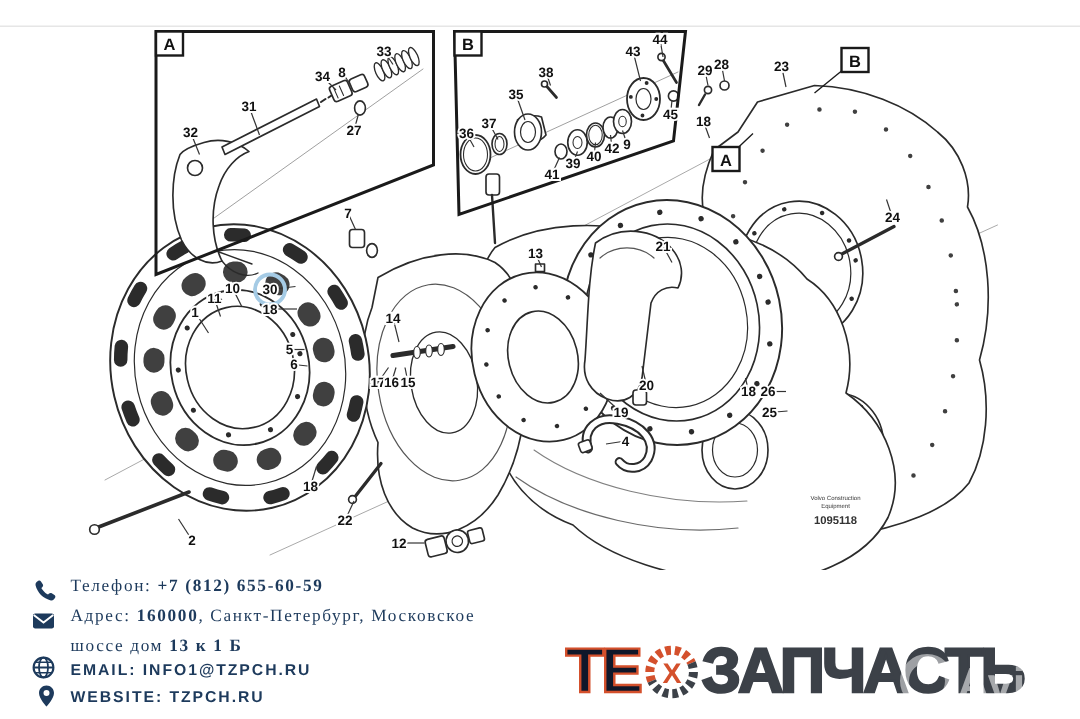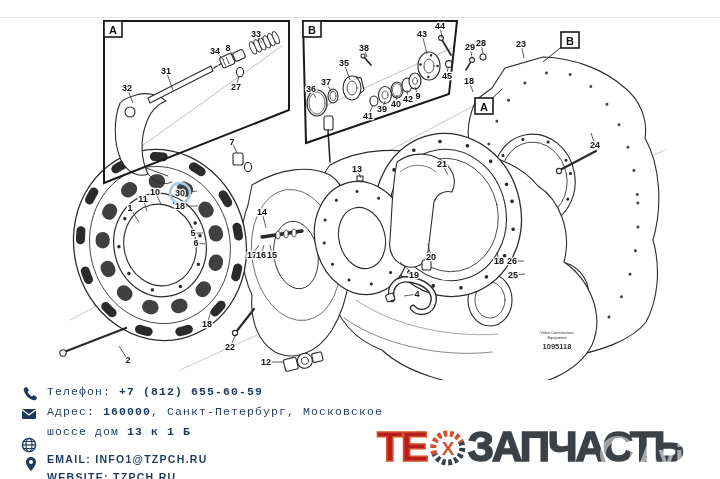--- a/index.html
+++ b/index.html
@@ -3,30 +3,30 @@
 <meta charset="utf-8">
 <style>
   html,body{margin:0;padding:0;background:#fff;}
   .page{position:relative;width:720px;height:479px;background:#ffffff;overflow:hidden;
         font-family:"Liberation Sans",sans-serif;}
   .topline{position:absolute;left:0;top:17px;width:720px;height:1px;background:#e6e6e6;}
   .diagram{position:absolute;left:0;top:0;width:720px;height:380px;}
 
   
   .c-icon{position:absolute;width:16px;height:16px;color:#1d3a5c;}
-  .c-line{position:absolute;left:47px;color:#1d3a5c;font-family:Liberation Mono, monospace;
+  .c-line{position:absolute;left:47px;color:#1d3a5c;font-family:Liberation Serif, serif;
           font-size:11.5px;letter-spacing:1.1px;white-space:nowrap;}
   .c-line .b{font-weight:bold;}
   .c-sans{font-family:"Liberation Sans",sans-serif;font-weight:bold;font-size:10.5px;
-          letter-spacing:1.3px;margin-top:12px;}
+          letter-spacing:1.3px;}
 
   
   .logo{position:absolute;left:377px;top:424px;height:46px;display:flex;align-items:center;
         font-family:"Liberation Sans",sans-serif;font-weight:bold;white-space:nowrap;}
-  .logo-te{font-size:42px;color:#b91c1c;letter-spacing:-2px;-webkit-text-stroke:1.6px #d4502c;}
+  .logo-te{font-size:42px;color:#0f172a;letter-spacing:-2px;-webkit-text-stroke:1.6px #d4502c;}
   .logo-rest{font-size:42px;color:#3c4148;letter-spacing:-2px;-webkit-text-stroke:1.6px #3c4148;}
   .logo-gear{margin:2px 1px 0 2px;}
 
   .watermark{position:absolute;left:596px;top:430px;pointer-events:none;}
 </style>
 </head>
 <body>
 
 <div class="page">
   <div class="topline"></div>

